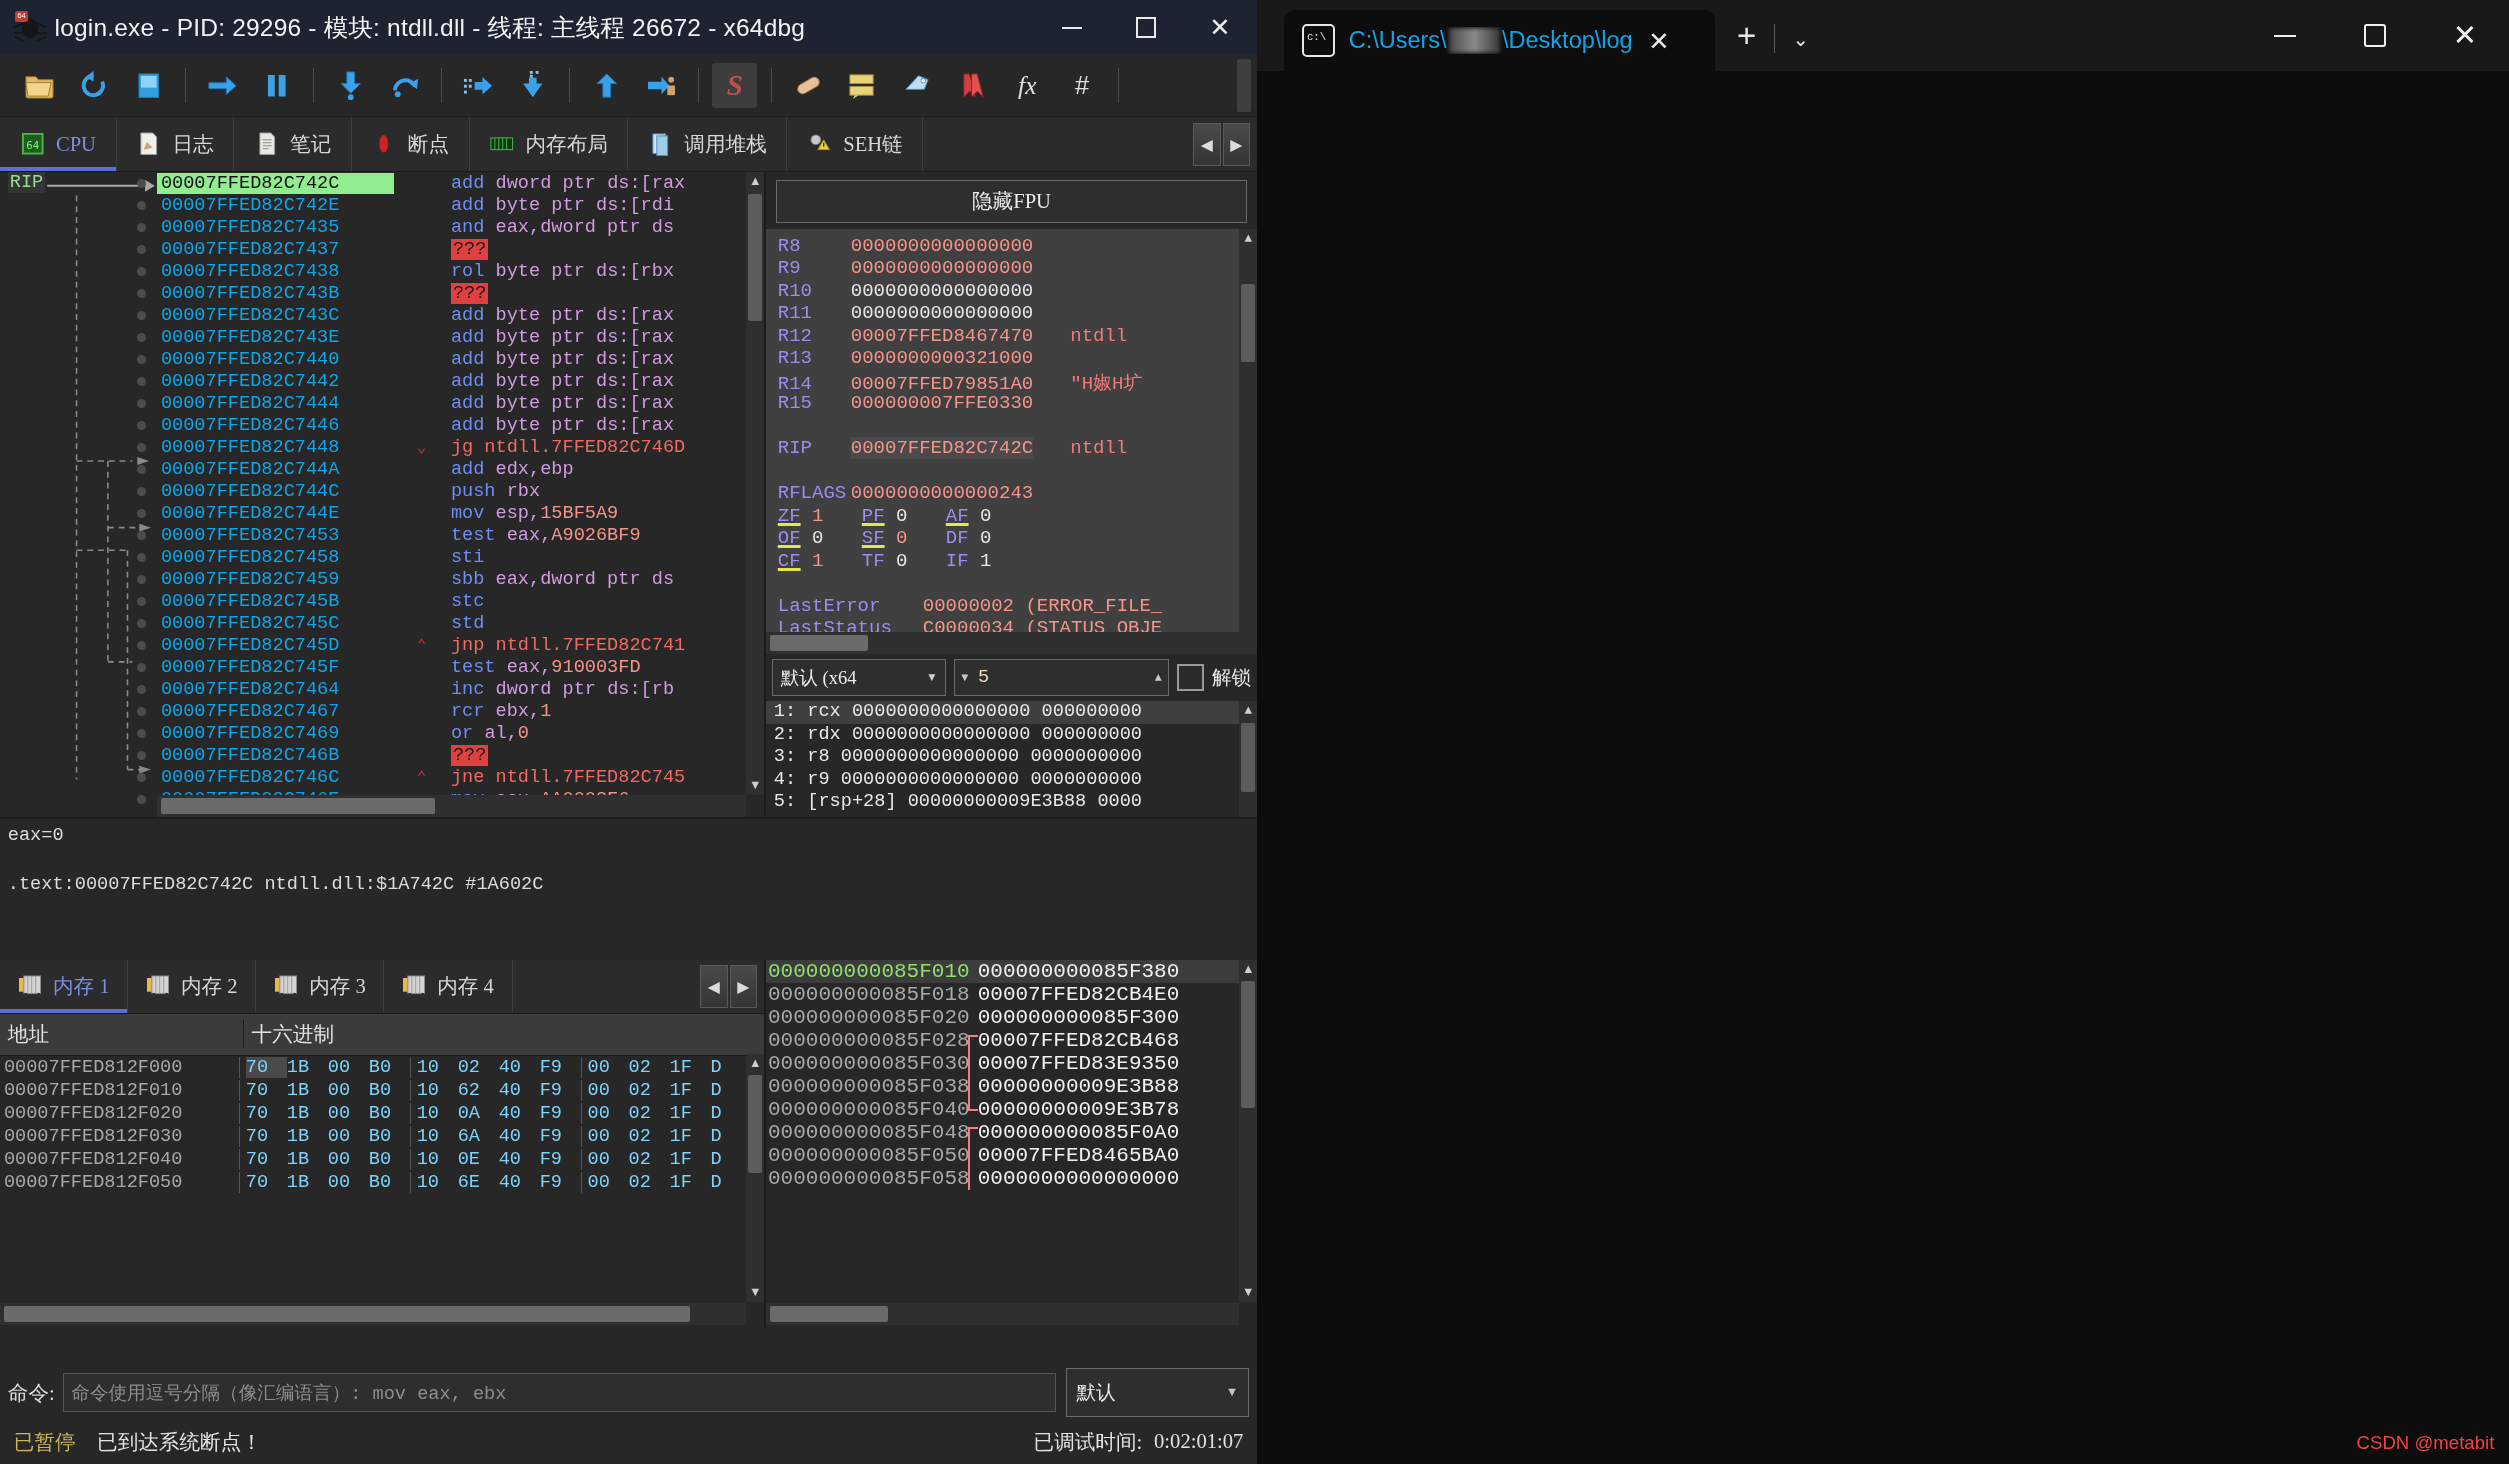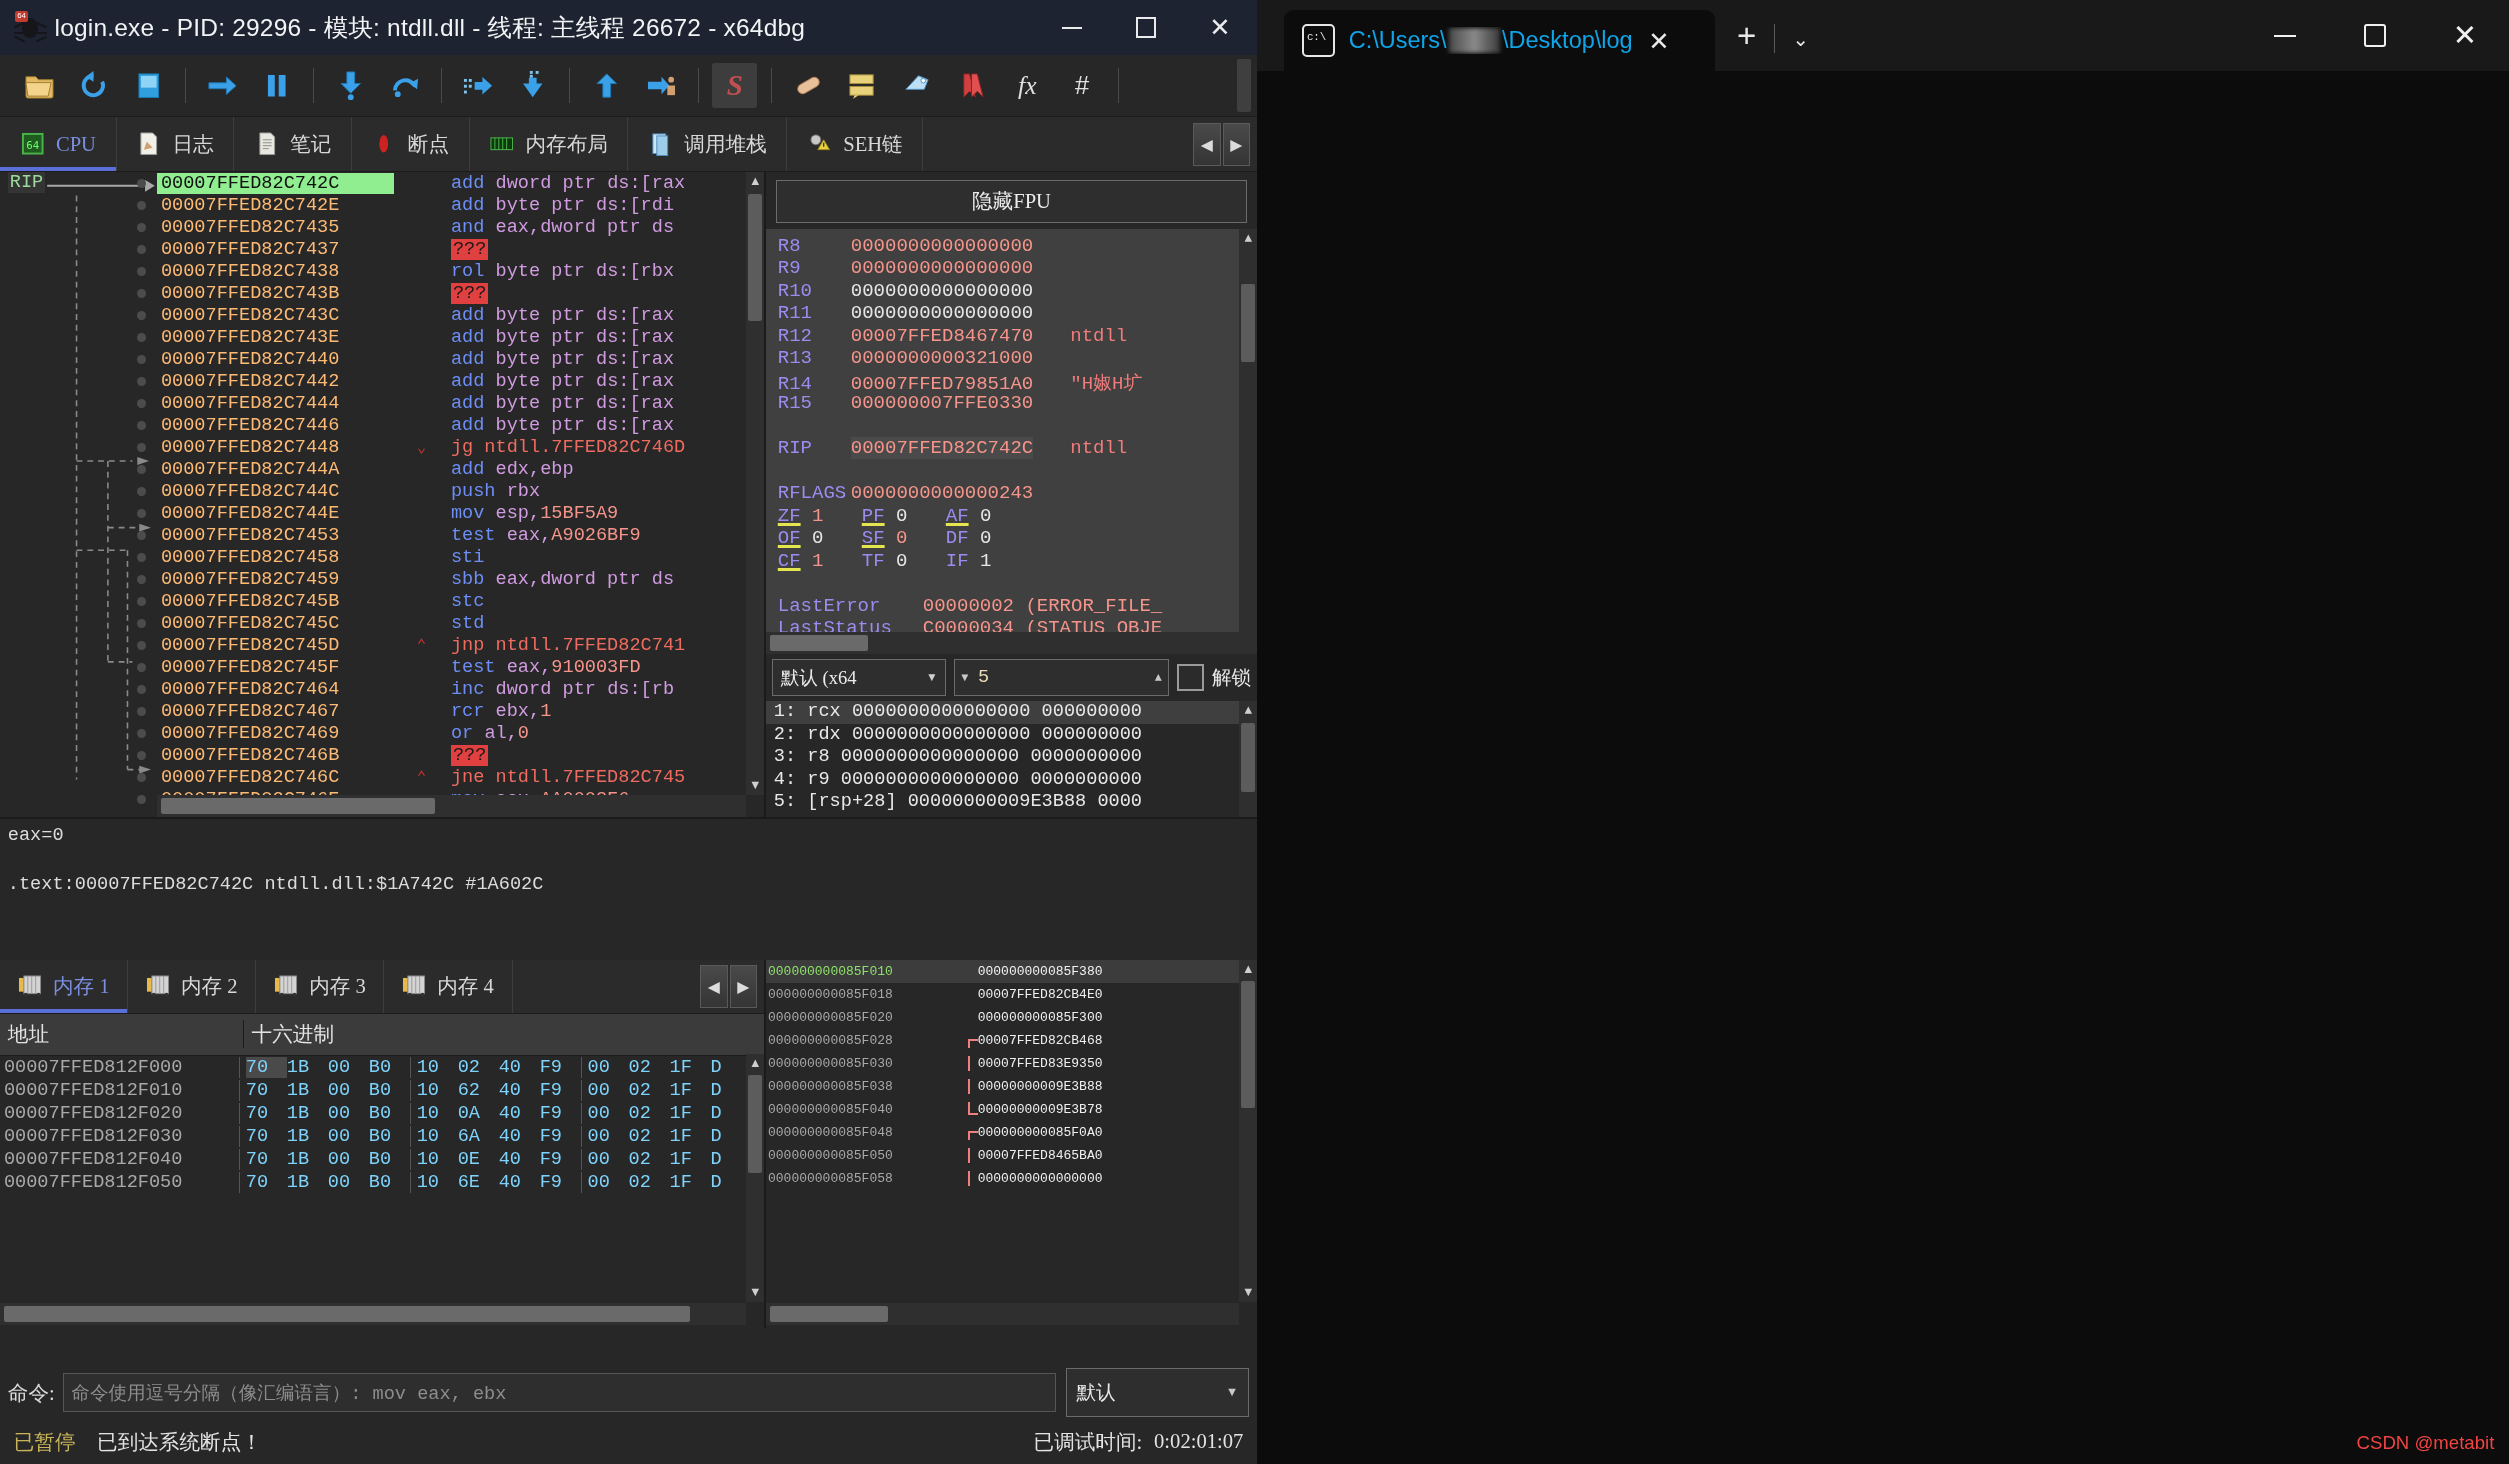--- a/index.html
+++ b/index.html
@@ -38,21 +38,21 @@
   .tab.active::after{content:"";position:absolute;left:0;right:0;bottom:0;height:3.9px;background:#5b6fd8;}
   .tab-nav{margin-left:auto;display:flex;align-items:center;padding-right:5.9px;}
   .navbtn{width:25.5px;height:41px;background:linear-gradient(#4a4a4a,#343434);border:1px solid #5a5a5a;color:#dcdcdc;display:flex;align-items:center;justify-content:center;font-size:15.7px;margin:0 1px;}
 
   
   .mainrow{display:flex;height:645px;}
   .disasm{width:764px;background:#272727;position:relative;overflow:hidden;border-right:2px solid #1b1b1b;}
   .dis-row{display:flex;align-items:center;height:22px;font-family:"Liberation Mono",monospace;font-size:18.6px;white-space:nowrap;}
   .gut{width:157px;position:relative;flex:none;height:22px;}
   .dot{position:absolute;left:137px;top:6.9px;width:8.8px;height:8.8px;border-radius:50%;background:#4c4c4c;}
-  .addr{width:233px;color:#fdba74;padding-left:3.9px;flex:none;overflow:hidden;}
+  .addr{width:233px;color:#0ea5e9;padding-left:3.9px;flex:none;overflow:hidden;}
   .addr.cur{background:#90ee90;color:#101010;}
   .midcol{width:55px;flex:none;text-align:center;color:#c33;font-size:15.7px;}
   .mnem{flex:1;overflow:hidden;padding-left:2px;}
   .k-ins{color:#6c8ef5;}
   .k-reg{color:#d09be0;}
   .k-num{color:#f5948a;}
   .k-jmp{color:#ef6b5f;}
   .badq{background:#e04040;color:#1a1a1a;padding:0 2px;}
   .ripbadge{position:absolute;left:7.8px;top:0;color:#9ada9a;font-family:"Liberation Mono",monospace;font-size:18.6px;background:#343434;padding:0 2px;}
   .vscroll{position:absolute;right:0;top:0;width:17.6px;bottom:21.6px;background:#2f2f2f;}
@@ -98,21 +98,21 @@
   .memicon{width:25.5px;height:21.6px;margin-right:9.8px;flex:none;position:relative;}
   .dhead{height:41px;background:#3b3b3b;display:flex;align-items:center;color:#e3e3e3;font-size:20.6px;font-family:"Liberation Serif",serif;border-bottom:1px solid #1b1b1b;}
   .dhead .c1{width:235px;padding-left:7.8px;border-right:1px solid #1b1b1b;}
   .dhead .c2{flex:1;padding-left:7.8px;}
   .drow{display:flex;font-family:"Liberation Mono",monospace;font-size:18.6px;height:23px;align-items:center;white-space:nowrap;}
   .drow .a{width:235px;color:#a8a8a8;padding-left:3.9px;flex:none;}
   .drow .h{color:#7dd3fc;padding-left:5.9px;border-left:1px solid #555;flex:1;overflow:hidden;}
   .hsel{background:#4a4a4a;}
 
   .stackpane{width:491px;background:#272727;position:relative;}
-  .srow{display:flex;font-family:"Liberation Mono",monospace;font-size:13px;height:23px;align-items:center;white-space:nowrap;}
+  .srow{display:flex;font-family:"Liberation Mono",monospace;font-size:21px;height:23px;align-items:center;white-space:nowrap;}
   .srow .sa{width:196px;color:#a8a8a8;padding-left:2px;flex:none;}
   .srow .sv{color:#f0f0f0;padding-left:13.7px;flex:1;overflow:hidden;position:relative;}
   .srow.sel .sa{color:#8ee06a;}
   .srow.sel{background:#3c3c3c;}
   .brk{position:absolute;left:3.9px;width:7.8px;border:2.9px solid #f08080;border-right:none;}
 
   
   .cmdbar{position:absolute;left:0;bottom:45px;width:1257px;height:53px;background:#272727;display:flex;align-items:center;padding:0 7.8px;box-sizing:border-box;}
   .cmdlabel{color:#dcdcdc;font-size:20.6px;font-family:"Liberation Serif",serif;margin-right:7.8px;white-space:nowrap;}
   .cmdinput{flex:1;height:37px;background:#2e2e2e;border:1px solid #555;color:#8d8d8d;font-size:18.6px;display:flex;align-items:center;padding-left:7.8px;font-family:"Liberation Mono",monospace;white-space:nowrap;overflow:hidden;}

